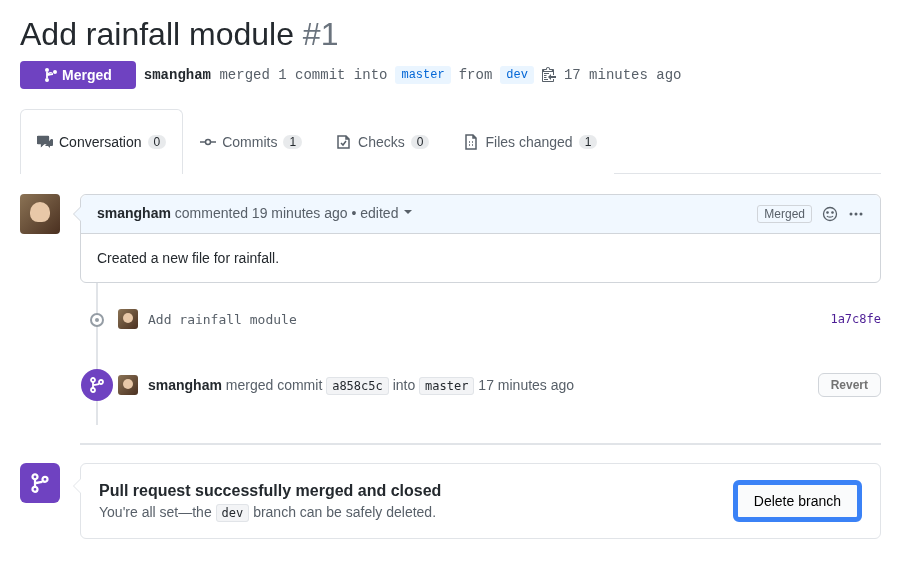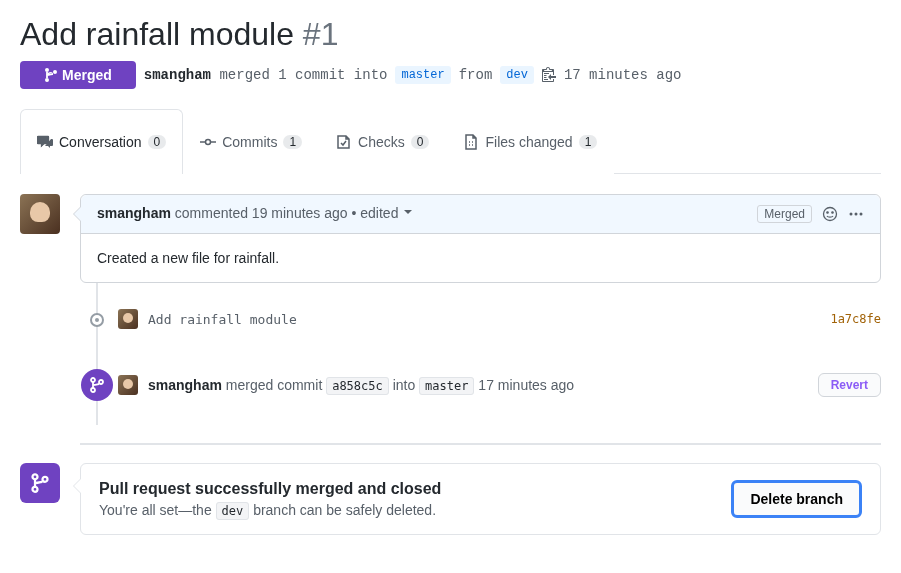--- a/index.html
+++ b/index.html
@@ -31,36 +31,36 @@
   .comment-head-left strong { color:#24292e; font-weight:600; }
   .comment-head-right { display:flex; align-items:center; gap:10px; }
   .owner-badge { border:1px solid #d1d5da; border-radius:3px; padding:1px 6px; font-size:12px; color:#586069; }
   .icon-btn { color:#586069; cursor:pointer; }
   .comment-body { padding: 16px; }
   .timeline-line { border-left: 2px solid #e1e4e8; margin-left: 16px; padding: 20px 0 20px 20px; }
   .commit-row { display:flex; align-items:center; gap:10px; color:#586069; position:relative; padding: 6px 0; }
   .commit-dot { position:absolute; left:-28px; top:10px; width:14px; height:14px; border-radius:50%; background:#fff; border:2px solid #959da5; display:flex; align-items:center; justify-content:center; }
   .commit-dot-inner { width:4px; height:4px; border-radius:50%; background:#959da5; }
   .commit-msg { font-family: SFMono-Regular, Consolas, monospace; font-size:13px; color:#586069; }
-  .commit-sha { font-family: SFMono-Regular, Consolas, monospace; font-size:12px; color:#a16207; margin-left:auto; }
+  .commit-sha { font-family: SFMono-Regular, Consolas, monospace; font-size:12px; color:#4c1d95; margin-left:auto; }
   .merge-row { display:flex; align-items:center; gap:10px; position:relative; padding: 8px 0; }
   .merge-badge { width:32px; height:32px; border-radius:50%; background:#6f42c1; display:flex; align-items:center; justify-content:center; position:absolute; left:-37px; }
   .merge-text { color:#586069; }
   .merge-text strong { color:#24292e; font-weight:600; }
   .code-chip { background:#f3f4f6; color:#24292e; padding:1px 5px; border-radius:3px; font-family: SFMono-Regular, Consolas, monospace; font-size:12px; border:1px solid #e1e4e8; }
-  .revert-btn { margin-left:auto; padding:4px 12px; border:1px solid #d1d5da; border-radius:6px; background:#fafbfc; color:#8b5cf6; font-weight:600; font-size:12px; cursor:pointer; }
+  .revert-btn { margin-left:auto; padding:4px 12px; border:1px solid #d1d5da; border-radius:6px; background:#fafbfc; color:#737373; font-weight:600; font-size:12px; cursor:pointer; }
   .hr { border:none; border-top:2px solid #e1e4e8; margin:18px 0 18px 60px; }
   .closed-row { display:flex; align-items:flex-start; margin-left:0; position:relative; }
   .closed-badge { width:40px; height:40px; border-radius:6px; background:#6f42c1; display:flex; align-items:center; justify-content:center; flex-shrink:0; margin-right:20px; }
   .closed-box { flex:1; border:1px solid #e1e4e8; border-radius:6px; padding:16px 18px; display:flex; align-items:center; justify-content:space-between; position:relative; }
   .closed-box::before { content:''; position:absolute; top:14px; left:-8px; border:8px solid transparent; border-right-color:#e1e4e8; border-left:none; }
   .closed-box::after { content:''; position:absolute; top:15px; left:-7px; border:7px solid transparent; border-right-color:#fff; border-left:none; }
   .closed-title { font-weight:600; font-size:16px; margin-bottom:4px; }
   .closed-sub { color:#586069; font-size:14px; }
-  .delete-btn { padding:8px 16px; border:3px solid #3b82f6; border-radius:6px; background:#fafbfc; font-weight:700; cursor:pointer; font-size:14px; }
+  .delete-btn { padding:8px 16px; border:5px solid #3b82f6; border-radius:6px; background:#fafbfc; font-weight:400; cursor:pointer; font-size:14px; }
   .caret { display:inline-block; width:0; height:0; border:4px solid transparent; border-top-color:#586069; vertical-align:middle; margin-left:2px; }
   svg { display:block; }
 </style>
 </head>
 <body>
 
 <h1 class="title">
   <span>Add rainfall module</span>
   <span class="title-num">#1</span>
 </h1>

